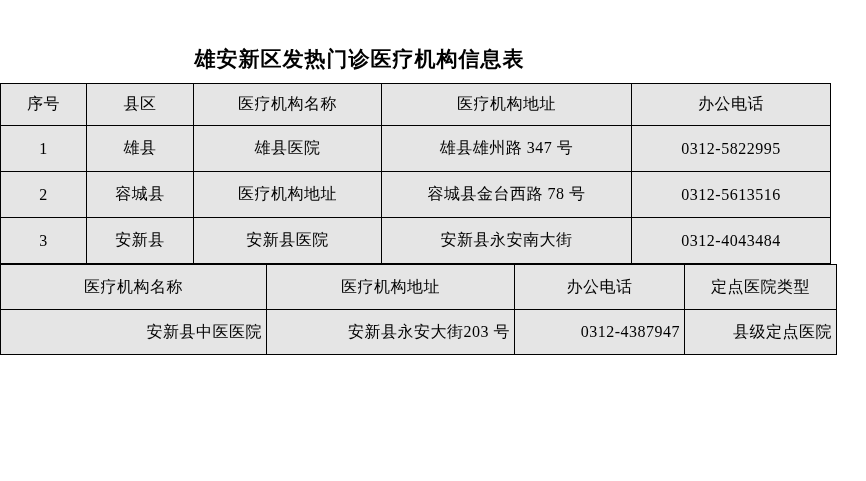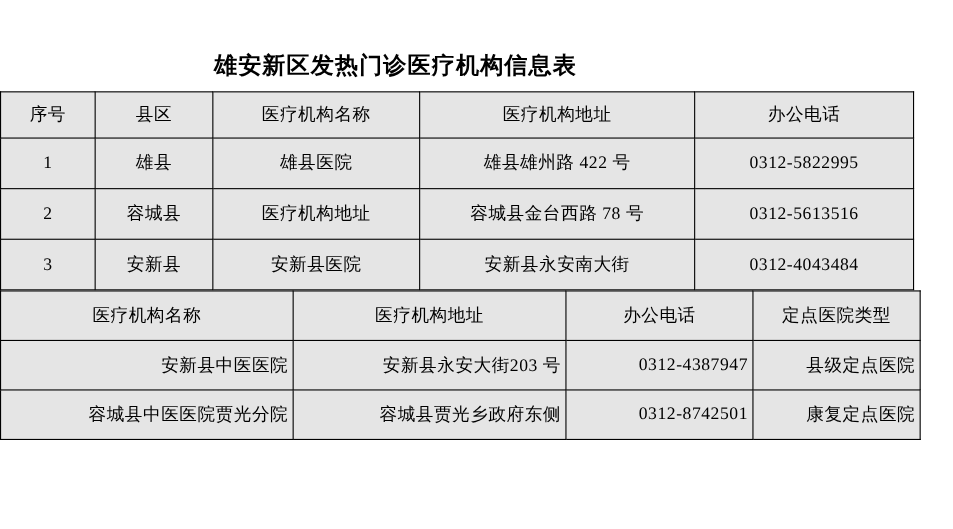--- a/index.html
+++ b/index.html
@@ -88,21 +88,21 @@
         <th>医疗机构名称</th>
         <th>医疗机构地址</th>
         <th>办公电话</th>
       </tr>
     </thead>
     <tbody>
       <tr>
         <td>1</td>
         <td>雄县</td>
         <td>雄县医院</td>
-        <td>雄县雄州路 422 号</td>
+        <td>雄县雄州路 347 号</td>
         <td>0312-5822995</td>
       </tr>
       <tr>
         <td>2</td>
         <td>容城县</td>
         <td>医疗机构地址</td>
         <td>容城县金台西路 78 号</td>
         <td>0312-5613516</td>
       </tr>
       <tr>
@@ -131,22 +131,16 @@
         <th>定点医院类型</th>
       </tr>
     </thead>
     <tbody>
       <tr>
         <td>安新县中医医院</td>
         <td>安新县永安大街203 号</td>
         <td>0312-4387947</td>
         <td>县级定点医院</td>
       </tr>
-      <tr>
-        <td>容城县中医医院贾光分院</td>
-        <td>容城县贾光乡政府东侧</td>
-        <td>0312-8742501</td>
-        <td>康复定点医院</td>
-      </tr>
     </tbody>
   </table>
 
 </div>
 
 </body></html>

